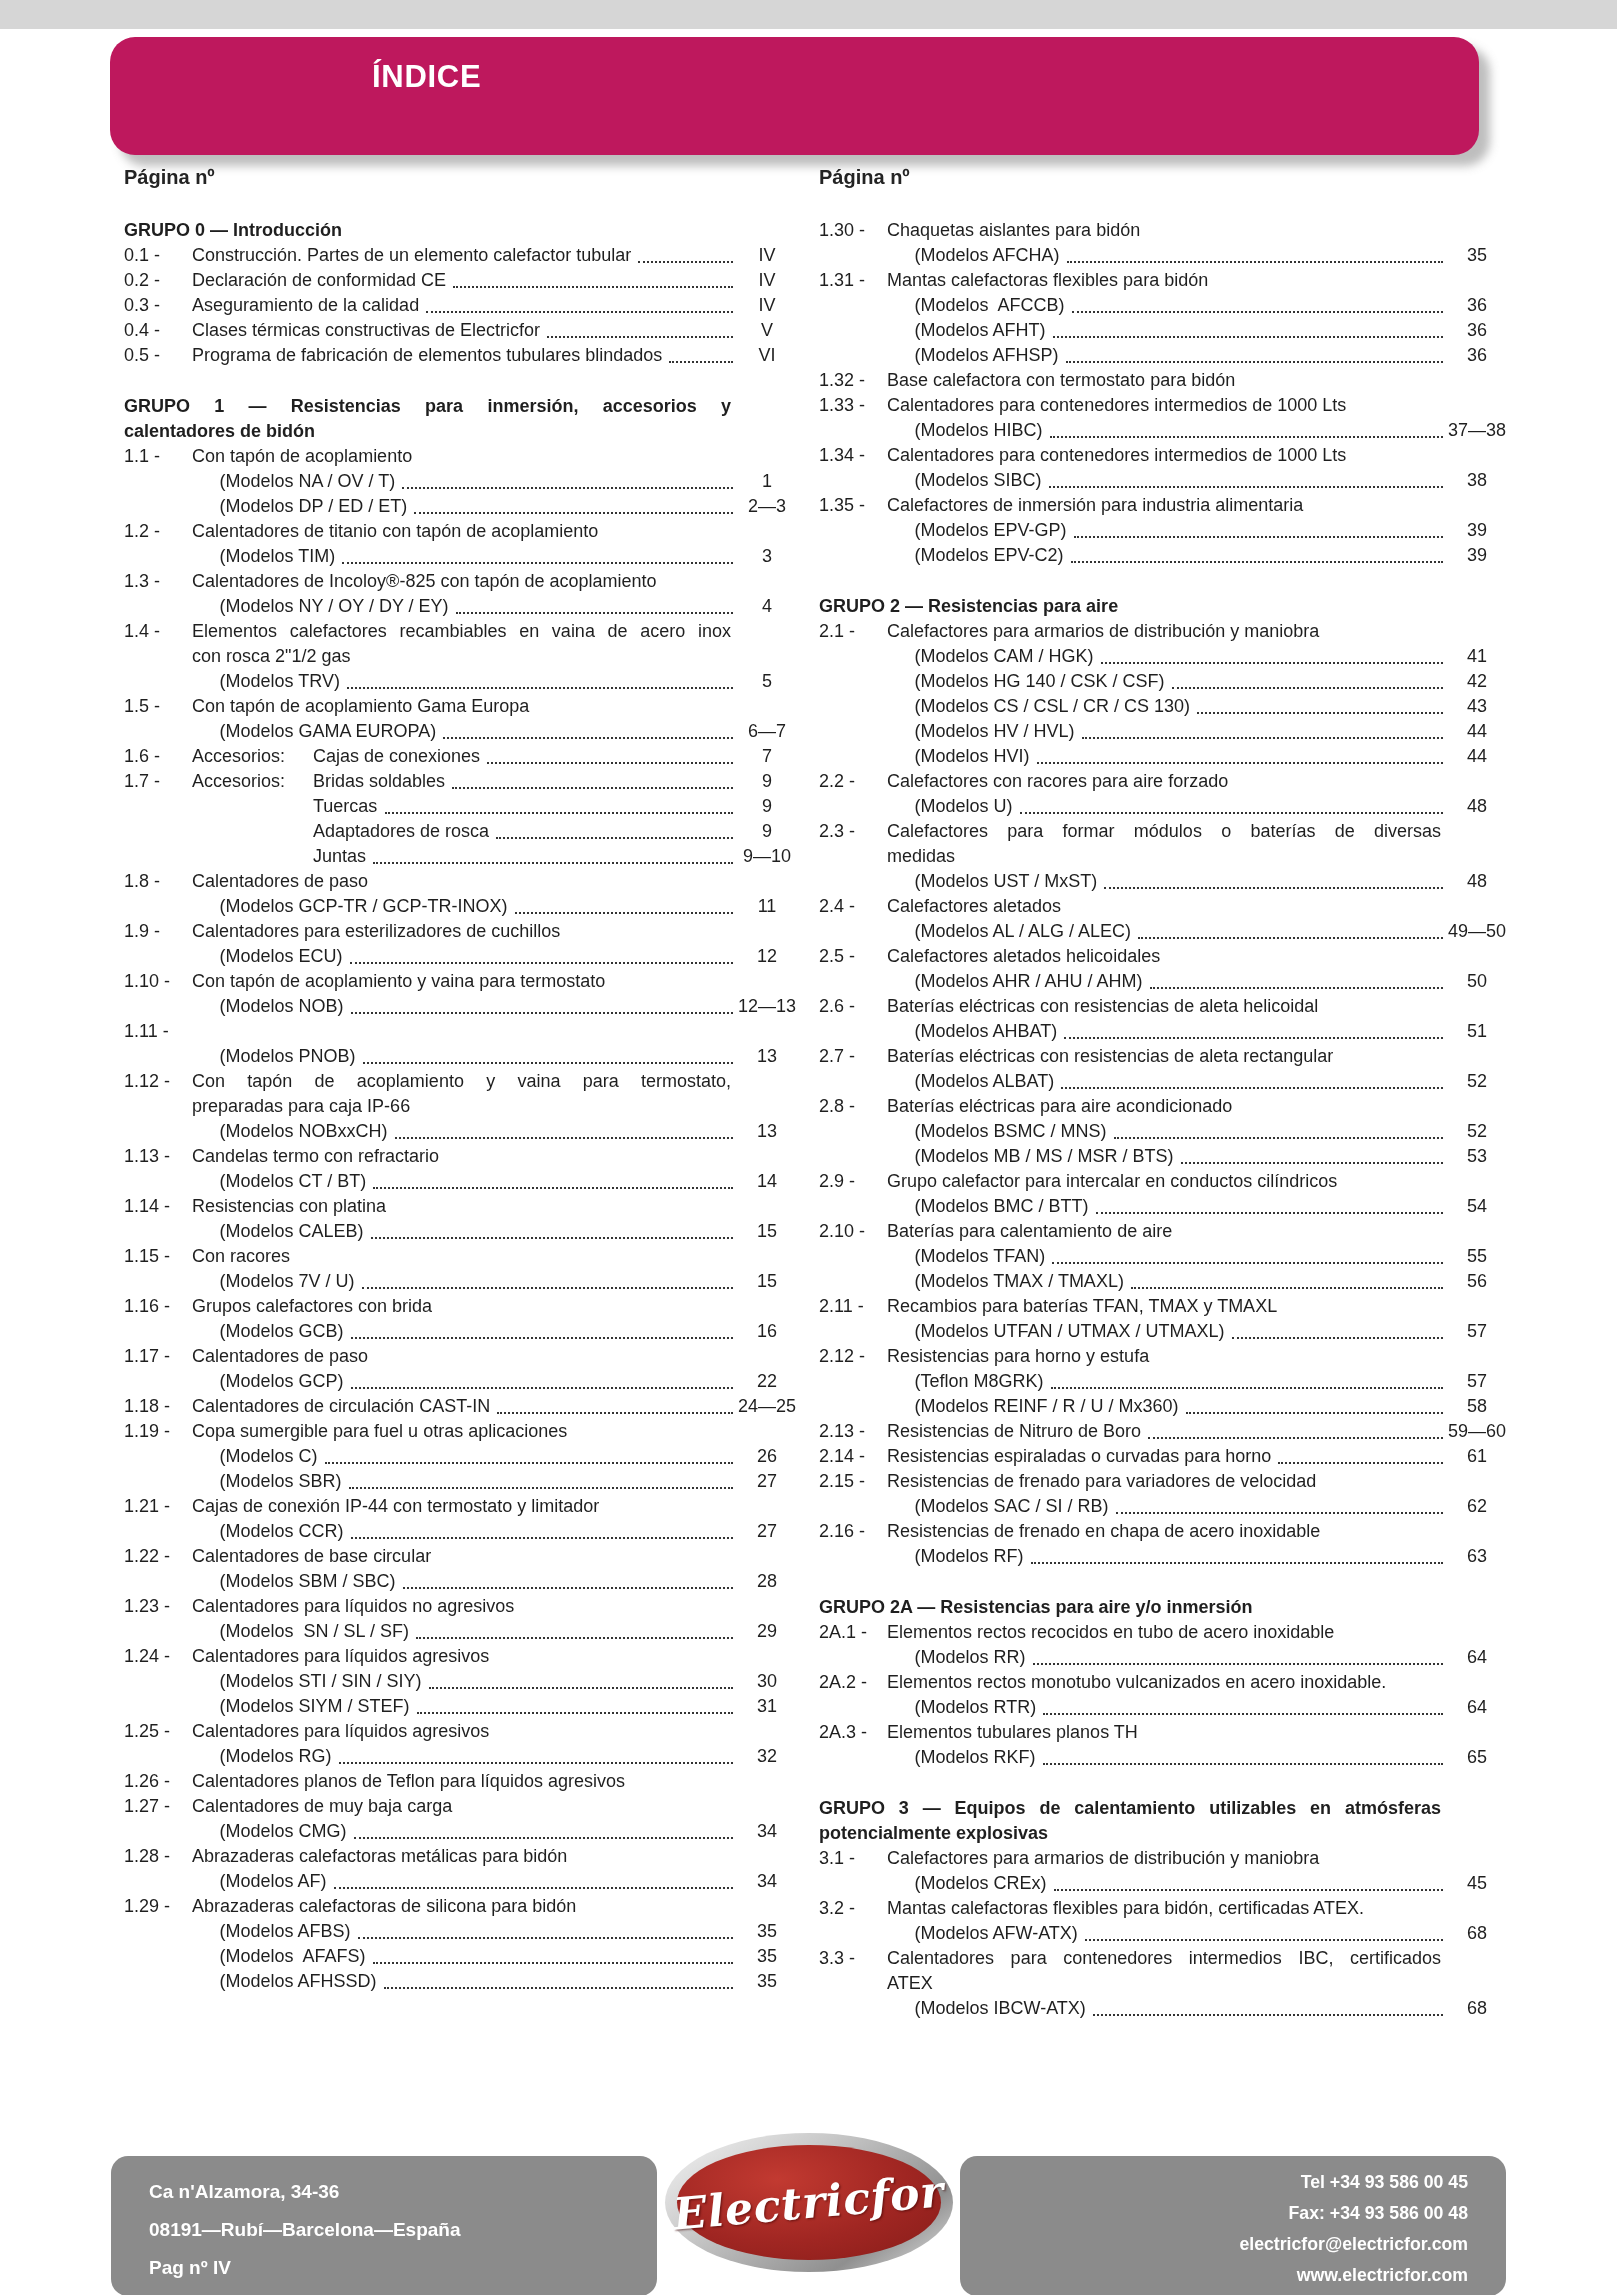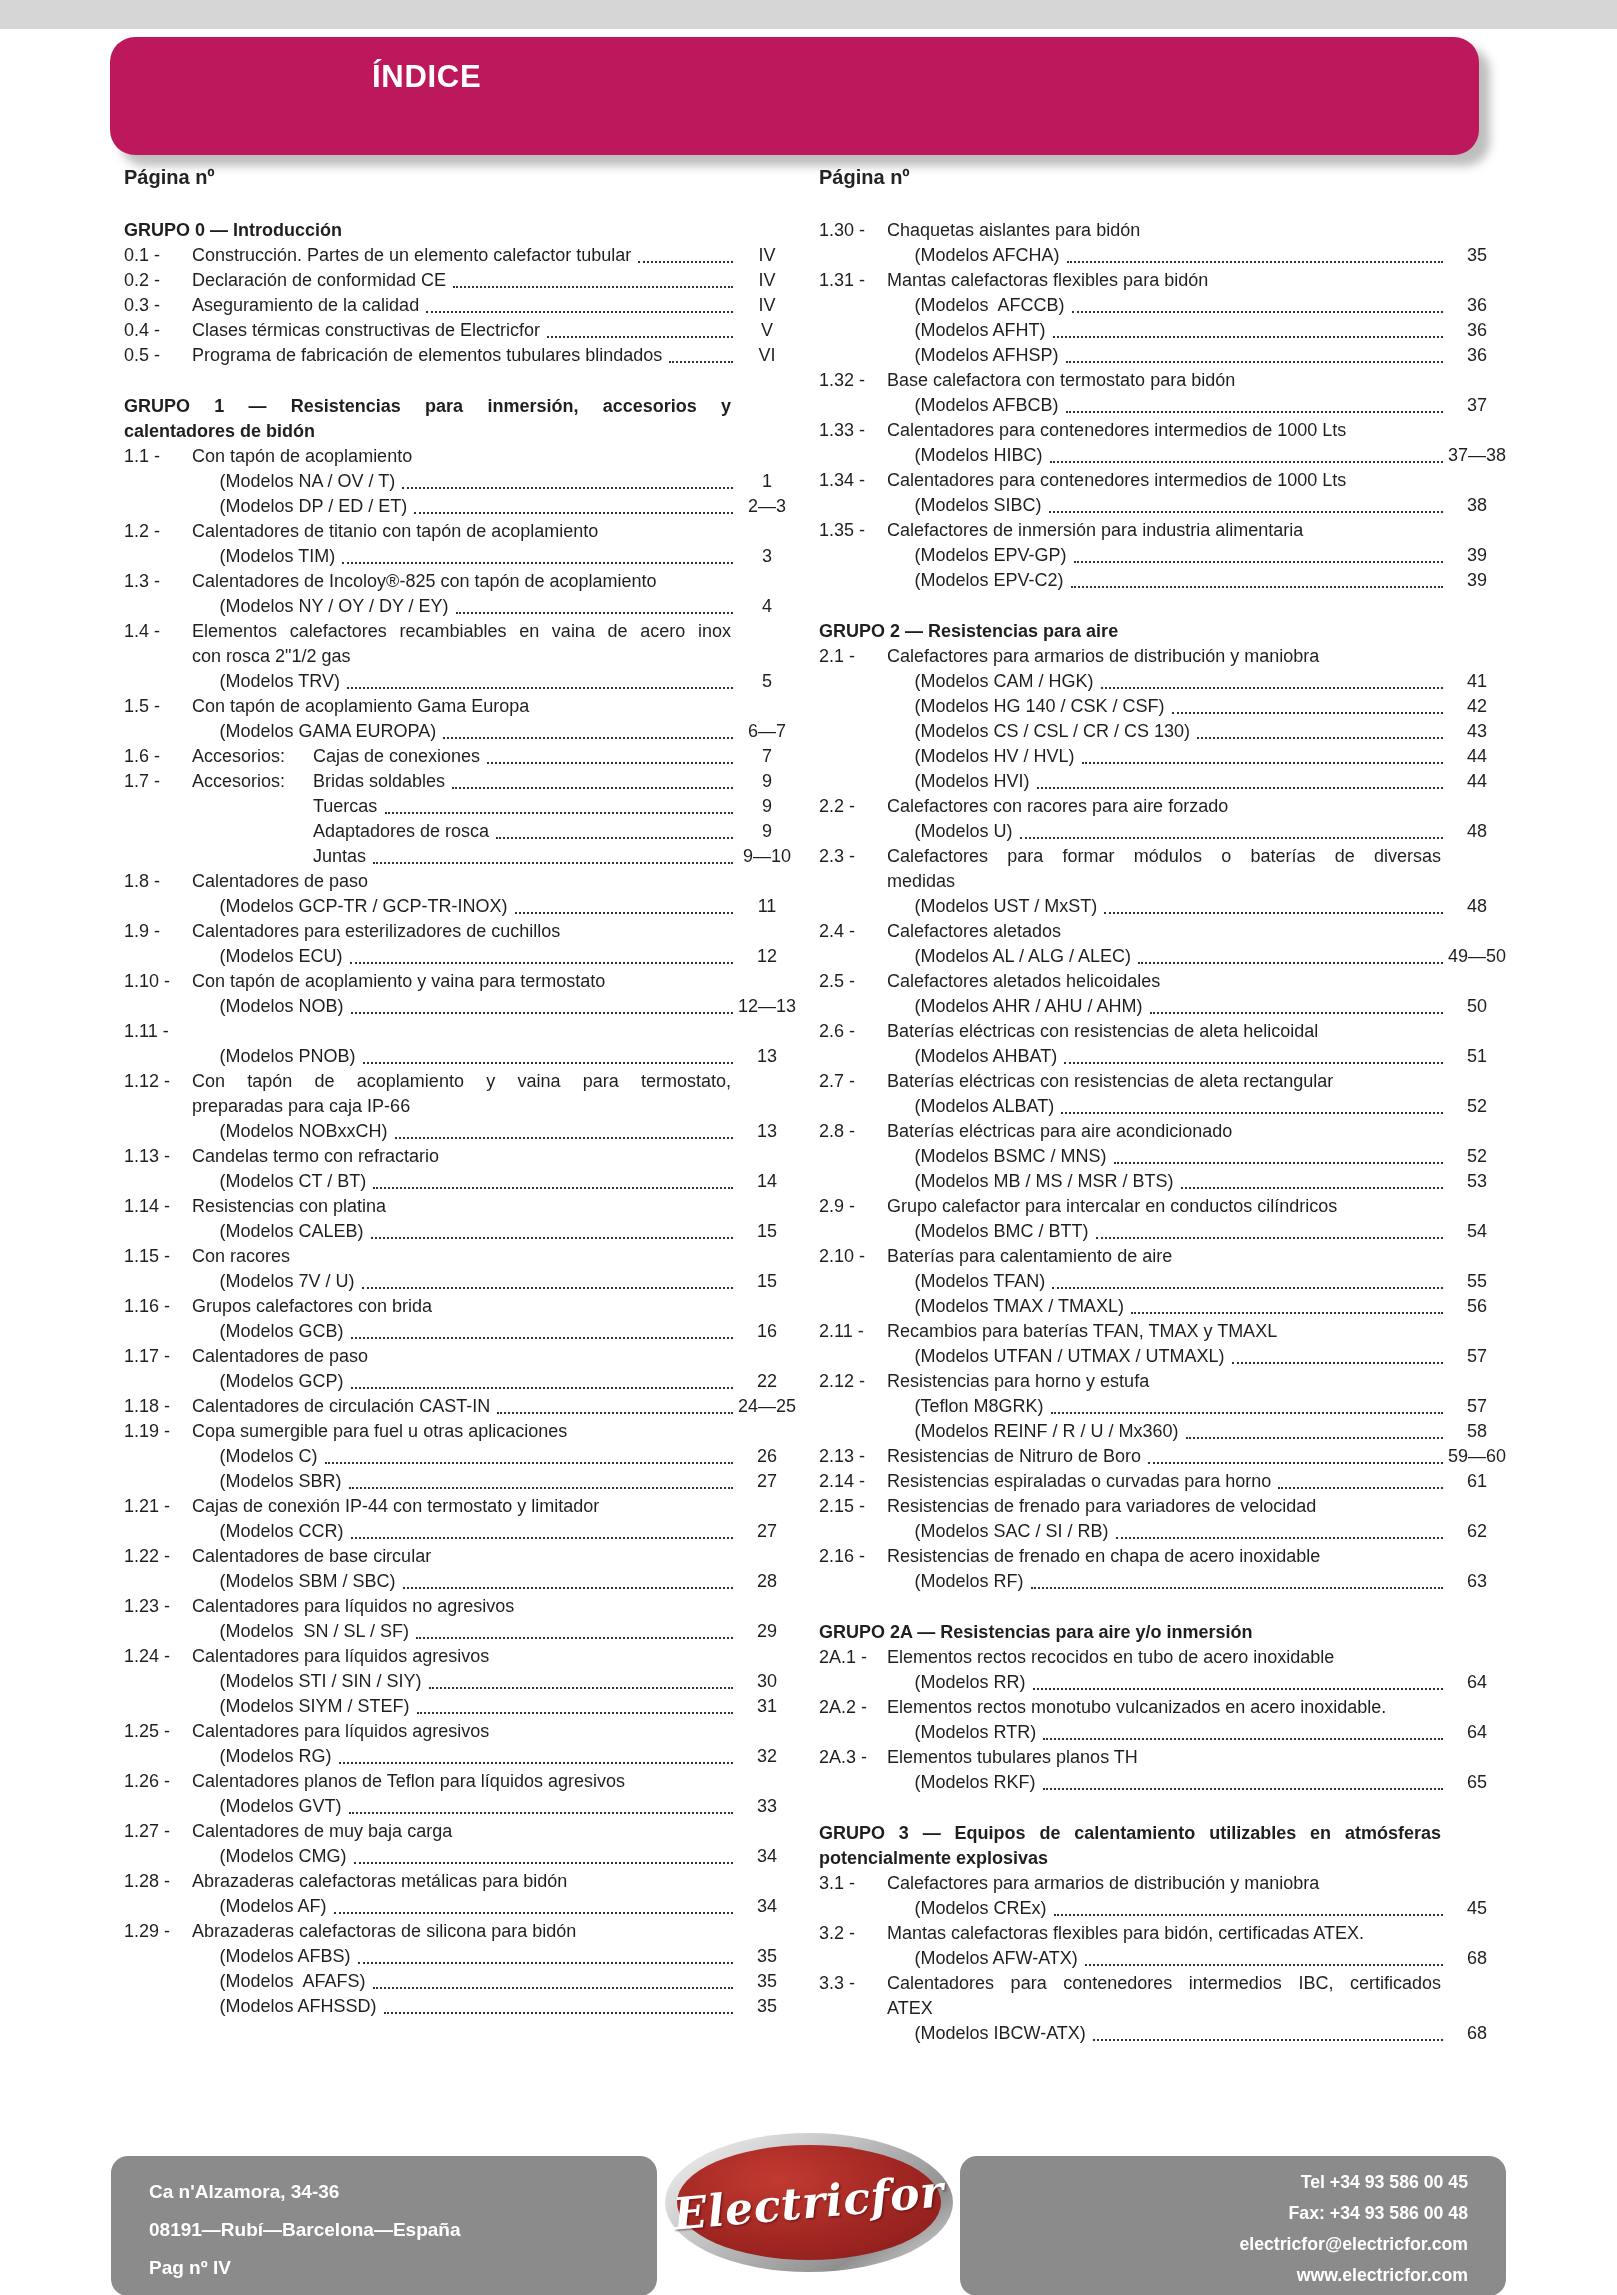--- a/index.html
+++ b/index.html
@@ -452,28 +452,20 @@
           <span class="txt">(Modelos RG)</span>
           <div class="lead"></div>
           <div class="pg">32</div>
         </div>
       </div>
       <div class="row">
         <div class="num">1.26 -</div>
         <div class="body">Calentadores planos de Teflon para líquidos agresivos</div>
       </div>
       <div class="row">
-        <div class="num"></div>
-        <div class="bodyflex indent">
-          <span class="txt">(Modelos GVT)</span>
-          <div class="lead"></div>
-          <div class="pg">33</div>
-        </div>
-      </div>
-      <div class="row">
         <div class="num">1.27 -</div>
         <div class="body">Calentadores de muy baja carga</div>
       </div>
       <div class="row">
         <div class="num"></div>
         <div class="bodyflex indent">
           <span class="txt">(Modelos CMG)</span>
           <div class="lead"></div>
           <div class="pg">34</div>
         </div>
@@ -560,28 +552,20 @@
         <div class="num"></div>
         <div class="bodyflex indent">
           <span class="txt">(Modelos AFHSP)</span>
           <div class="lead"></div>
           <div class="pg">36</div>
         </div>
       </div>
       <div class="row">
         <div class="num">1.32 -</div>
         <div class="body">Base calefactora con termostato para bidón</div>
-      </div>
-      <div class="row">
-        <div class="num"></div>
-        <div class="bodyflex indent">
-          <span class="txt">(Modelos AFBCB)</span>
-          <div class="lead"></div>
-          <div class="pg">37</div>
-        </div>
       </div>
       <div class="row">
         <div class="num">1.33 -</div>
         <div class="body">Calentadores para contenedores intermedios de 1000 Lts</div>
       </div>
       <div class="row">
         <div class="num"></div>
         <div class="bodyflex indent">
           <span class="txt">(Modelos HIBC)</span>
           <div class="lead"></div>

